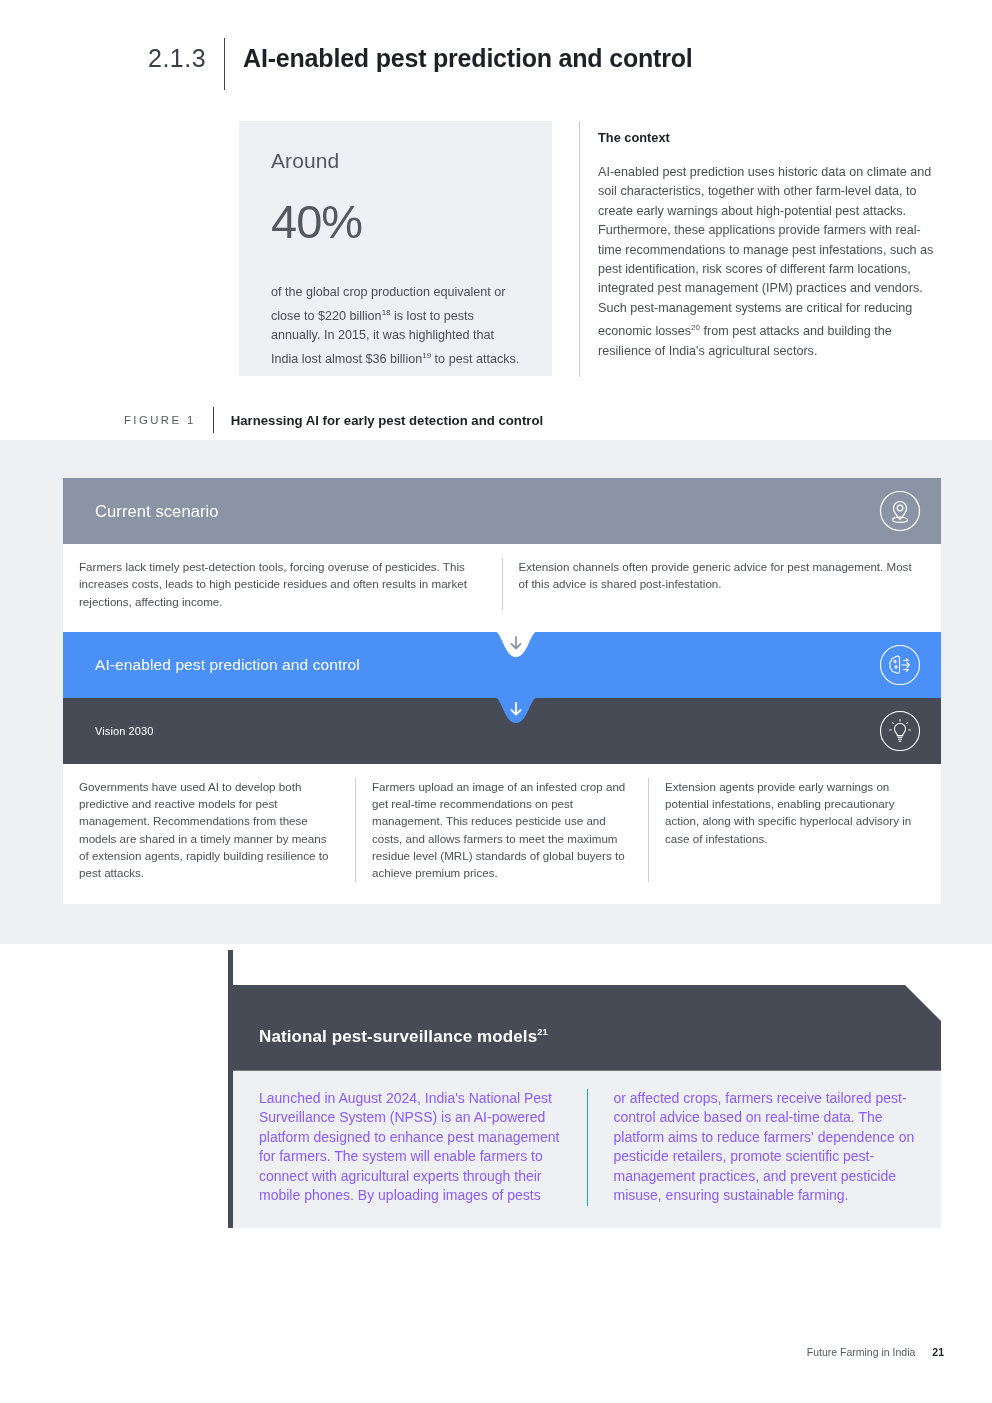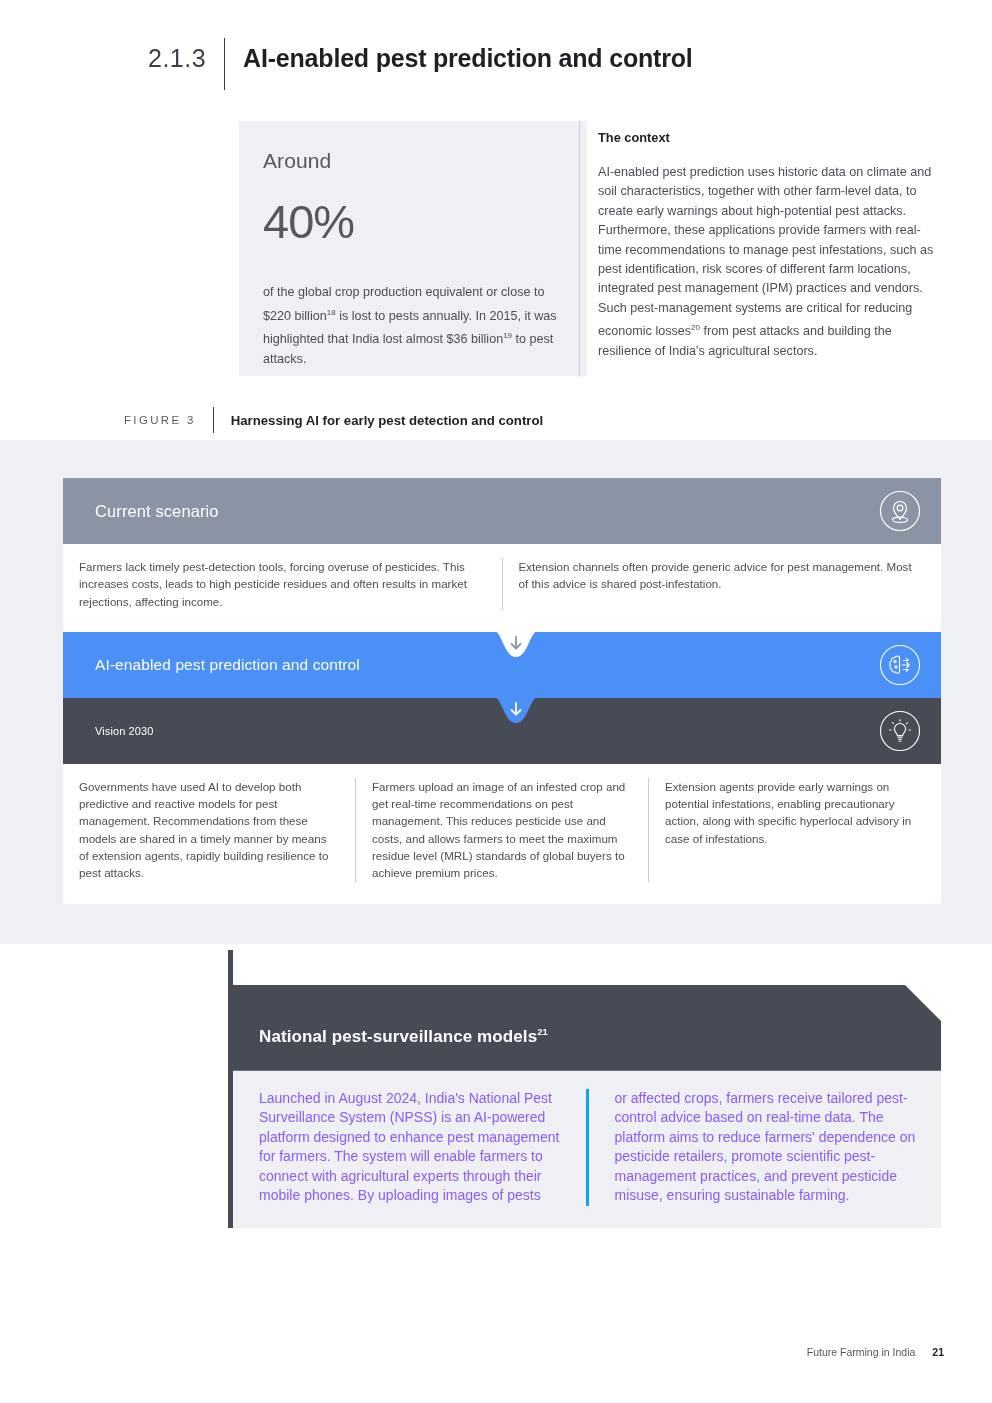--- a/index.html
+++ b/index.html
@@ -20,22 +20,22 @@
     line-height: 40px; padding-right: 18px;
   }
   .sec-rule { width: 1px; background: #3b3f47; align-self: stretch; height: 52px; }
   .sec-title {
     font-size: 25px; font-weight: 700; color: #1d2024; line-height: 40px;
     padding-left: 18px; letter-spacing: -0.2px;
   }
 
   
   .statbox {
-    position: absolute; left: 239px; top: 121px; width: 348px; height: 255px;
-    background: #eef0f4; padding: 28px 30px 0 24px;
+    position: absolute; left: 239px; top: 121px; width: 313px; height: 255px;
+    background: #eef0f4; padding: 28px 30px 0 32px;
   }
   .stat-around { font-size: 21px; color: #55595f; font-weight: 400; letter-spacing: 0.1px; }
   .stat-big {
     font-size: 47px; line-height: 86px; color: #55595f; font-weight: 300;
     letter-spacing: -1px; margin-top: 6px;
   }
   .stat-desc { font-size: 12.6px; line-height: 19.5px; color: #4b4f55; margin-top: 18px; }
   .stat-desc sup { font-size: 8px; vertical-align: super; }
 
   .ctx { position: absolute; left: 598px; top: 130px; width: 338px; }
@@ -89,21 +89,21 @@
   .cs-head {
     background: #474b55; padding: 28px 0 24px 26px;
     -webkit-clip-path: polygon(0 0, calc(100% - 36px) 0, 100% 36px, 100% 100%, 0 100%);
     clip-path: polygon(0 0, calc(100% - 36px) 0, 100% 36px, 100% 100%, 0 100%);
   }
   .cs-kicker { font-size: 11.6px; letter-spacing: 2.6px; color: #cfd3da; }
   .cs-title { font-size: 17px; font-weight: 700; color: #ffffff; margin-top: 13px; letter-spacing: 0.1px; }
   .cs-title sup { font-size: 9.5px; vertical-align: super; font-weight: 700; }
   .cs-body { background: #eef0f4; display: flex; padding: 18px 0 22px 0; }
   .cs-col { flex: 1; padding: 0 22px 0 26px; }
-  .cs-col + .cs-col { border-left: 3px solid #0ea5e9; padding-left: 26px; }
+  .cs-col + .cs-col { border-left: 1px solid #0ea5e9; padding-left: 26px; }
   .cs-col p { font-size: 14px; line-height: 19.5px; color: #8b5cf6; }
 
   
   .footer { position: absolute; right: 48px; top: 1346px; display: flex; align-items: baseline; }
   .footer-doc { font-size: 10.5px; color: #55595f; }
   .footer-page { font-size: 10.5px; color: #1d2024; font-weight: 700; padding-left: 17px; }
 </style>
 </head>
 <body>
 
@@ -122,21 +122,21 @@
   </div>
 
   <div class="ctx-rule"></div>
 
   <div class="ctx">
     <div class="ctx-title">The context</div>
     <div class="ctx-body"><span>AI-enabled pest prediction uses historic data on climate and soil characteristics, together with other farm-level data, to create early warnings about high-potential pest attacks. Furthermore, these applications provide farmers with real-time recommendations to manage pest infestations, such as pest identification, risk scores of different farm locations, integrated pest management (IPM) practices and vendors. Such pest-management systems are critical for reducing economic losses</span><sup>20</sup><span> from pest attacks and building the resilience of India's agricultural sectors.</span></div>
   </div>
 
   <div class="figcap">
-    <div class="figcap-label">FIGURE 3</div>
+    <div class="figcap-label">FIGURE 1</div>
     <div class="figcap-rule"></div>
     <div class="figcap-title">Harnessing AI for early pest detection and control</div>
   </div>
 
   <div class="band"></div>
 
   <div class="fig">
 
     <div class="fig-banner grey">
       <div class="fig-banner-label">Current scenario</div>

